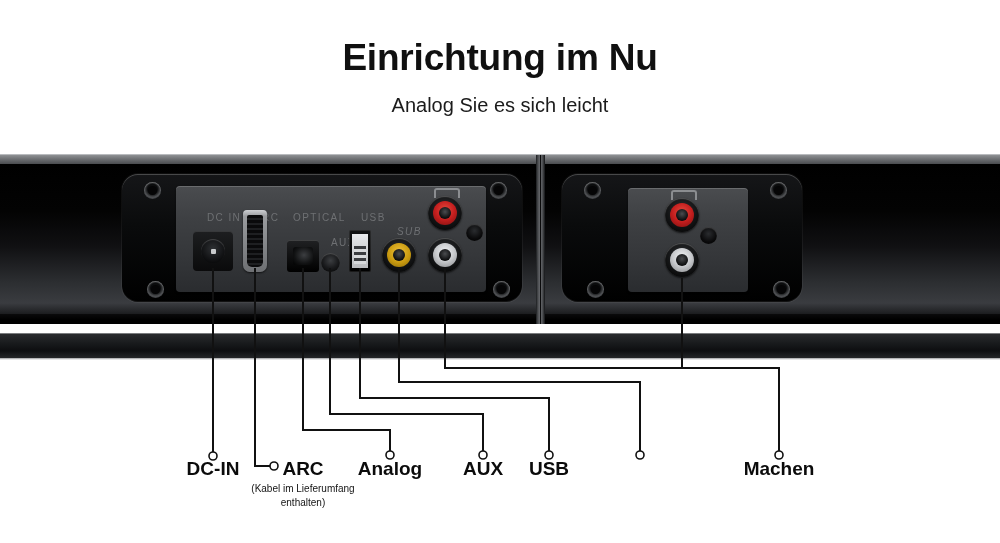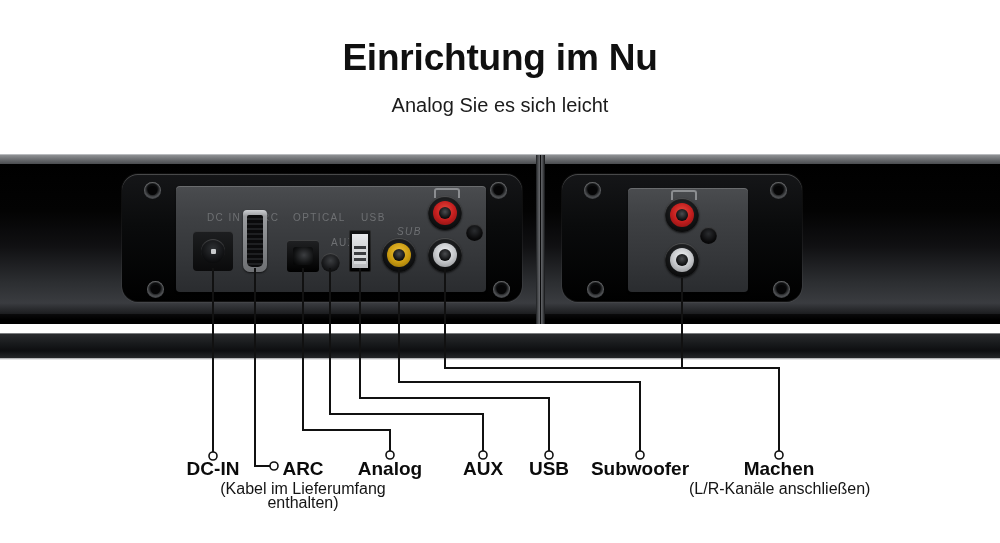--- a/index.html
+++ b/index.html
@@ -195,21 +195,21 @@
 
   
   .leaders{position:absolute;left:0;top:0;width:1000px;height:543px;pointer-events:none;}
 
   
   .cap{position:absolute;text-align:center;}
   .cap-main{
     font-size:19px;font-weight:bold;color:#0b0b0b;line-height:22px;white-space:nowrap;
   }
   .cap-sub{
-    font-size:16px;font-weight:normal;color:#141414;line-height:13.5px;
+    font-size:10px;font-weight:normal;color:#141414;line-height:13.5px;
     margin-top:2px;white-space:nowrap;text-align:center;
   }
 </style>
 </head>
 <body>
 
 <div id="page">
 
   <div class="hdr">
     <h1 class="hdr-title">Einrichtung im Nu</h1>
@@ -362,21 +362,19 @@
 
   <div class="cap" style="left:413px;top:458px;width:140px;">
     <div class="cap-main">AUX</div>
   </div>
 
   <div class="cap" style="left:479px;top:458px;width:140px;">
     <div class="cap-main">USB</div>
   </div>
 
   <div class="cap" style="left:550px;top:458px;width:180px;">
-    <div class="cap-main">Subwoofer</div>
   </div>
 
   <div class="cap" style="left:689px;top:458px;width:180px;">
     <div class="cap-main">Machen</div>
-    <div class="cap-sub">(L/R-Kanäle anschließen)</div>
   </div>
 
 </div>
 
 </body></html>

